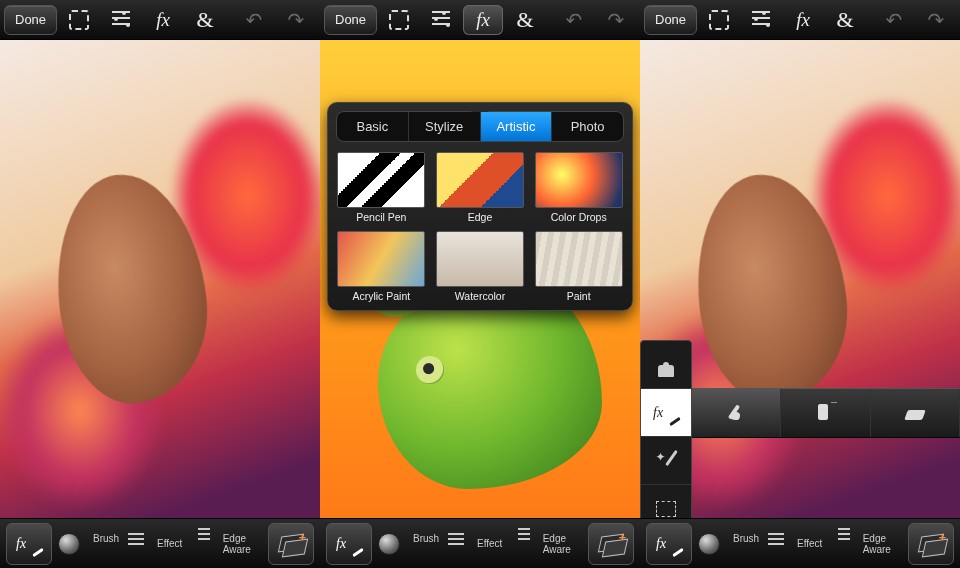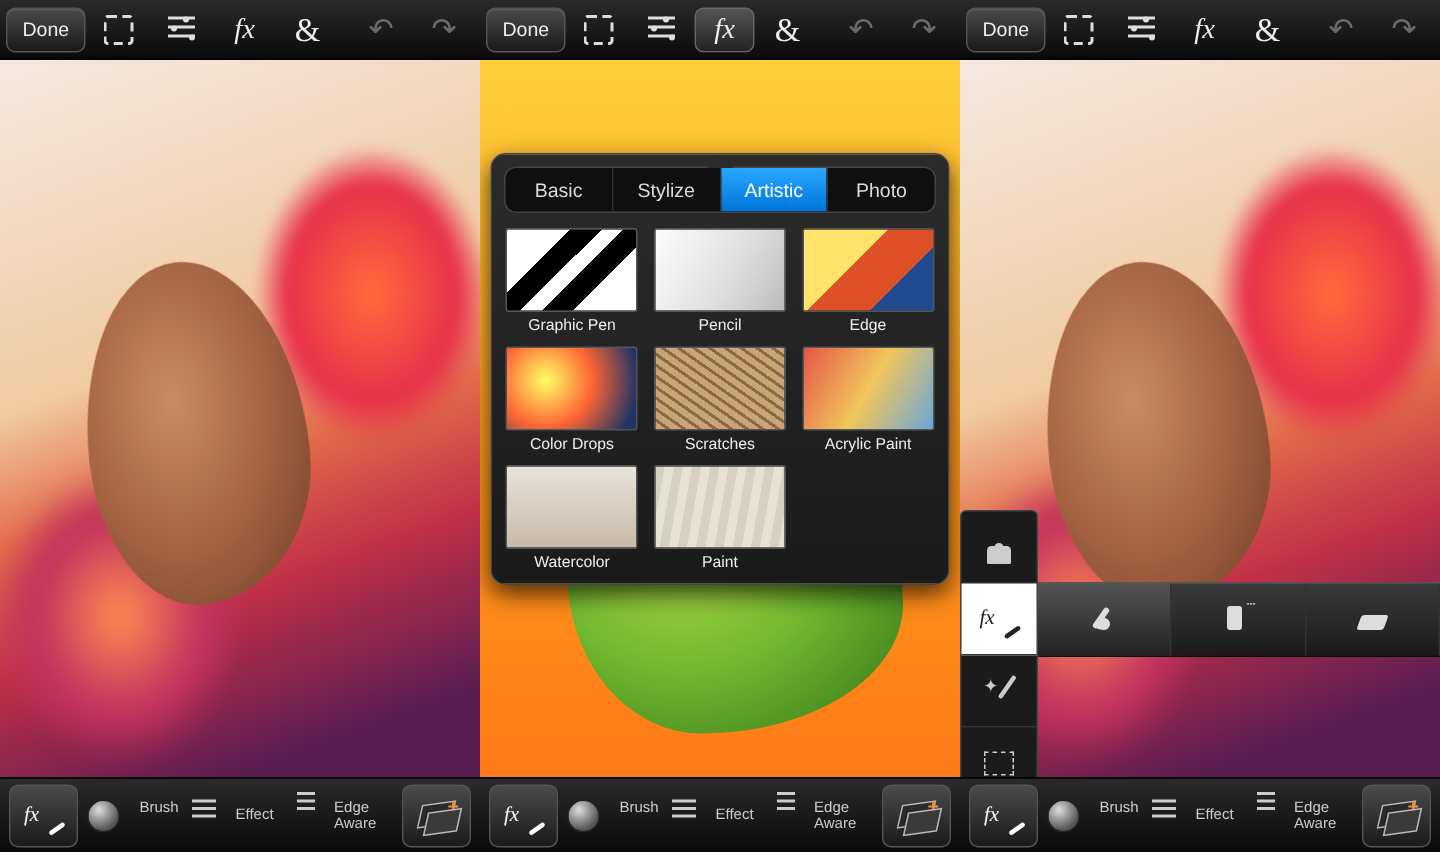--- a/index.html
+++ b/index.html
@@ -245,37 +245,29 @@
     <div class="popover">
       <div class="segtabs">
         <div class="tab">Basic</div>
         <div class="tab">Stylize</div>
         <div class="tab active">Artistic</div>
         <div class="tab">Photo</div>
       </div>
       <div class="fx-grid">
         <div class="fx-item">
             <div class="thumb t-bw"></div>
-            <span class="cap">Graphic Pen</span>
-          </div>
-        <div class="fx-item">
-            <div class="thumb t-pencil"></div>
-            <span class="cap">Pencil</span>
+            <span class="cap">Pencil Pen</span>
           </div>
         <div class="fx-item">
             <div class="thumb t-comic"></div>
             <span class="cap">Edge</span>
           </div>
         <div class="fx-item">
             <div class="thumb t-colordrops"></div>
             <span class="cap">Color Drops</span>
-          </div>
-        <div class="fx-item">
-            <div class="thumb t-scratches"></div>
-            <span class="cap">Scratches</span>
           </div>
         <div class="fx-item">
             <div class="thumb t-acrylic"></div>
             <span class="cap">Acrylic Paint</span>
           </div>
         <div class="fx-item">
             <div class="thumb t-water"></div>
             <span class="cap">Watercolor</span>
           </div>
         <div class="fx-item">

